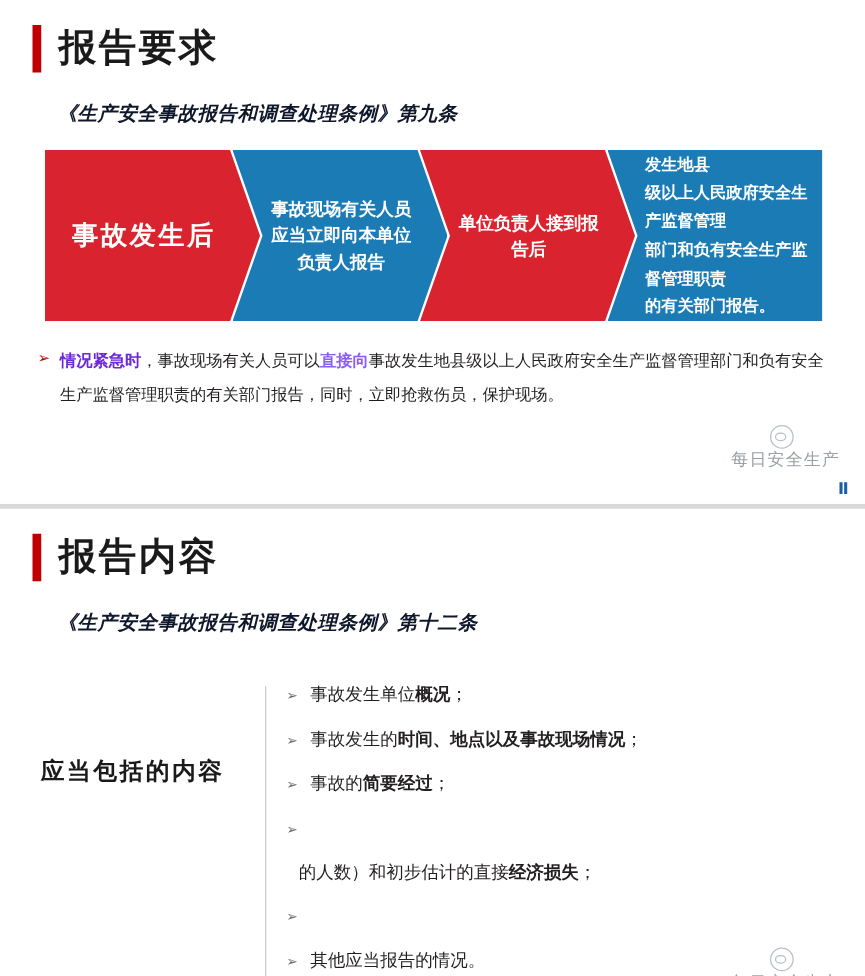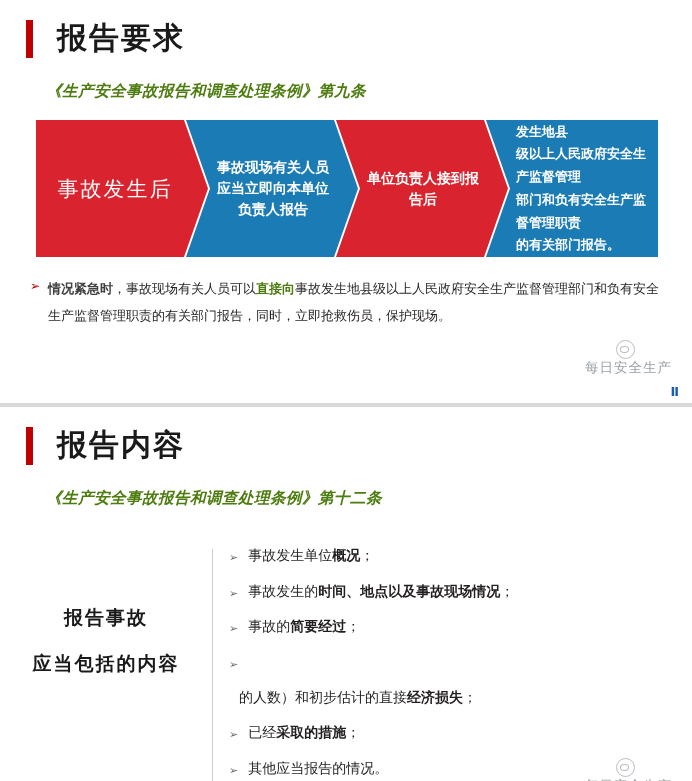--- a/index.html
+++ b/index.html
@@ -27,42 +27,41 @@
     height: 4px;
     background: #d9d9d9;
     width: 100%;
   }
 
   
   .title-row {
     display: flex;
     align-items: center;
     margin: 18px 0 0 26px;
-    gap: 10px;
   }
   .title-bar {
     width: 7px;
     height: 38px;
     background: #c00000;
     margin-right: 14px;
   }
   .title-text {
     font-family: "DejaVu Sans", "Liberation Sans", sans-serif;
     font-size: 30px;
     font-weight: bold;
     letter-spacing: 2px;
     color: #1a1a1a;
   }
 
   .subtitle {
     margin: 22px 0 0 46px;
     font-size: 15.5px;
     font-weight: bold;
     font-style: italic;
-    color: #4d7c0f;
+    color: #0f172a;
     letter-spacing: 0.5px;
   }
 
   
   .chevron-wrap {
     margin: 18px 0 0 36px;
     width: 622px;
     height: 137px;
     position: relative;
   }
@@ -80,21 +79,21 @@
   .chev-inner {
     padding: 0 8px;
     line-height: 1.5;
   }
   .c1 {
     left: 0; width: 172px;
     background: #d9232e;
     clip-path: polygon(0 0, 148px 0, 172px 50%, 148px 100%, 0 100%);
   }
   .c1 .chev-inner {
-    font-size: 21px; font-weight: normal; letter-spacing: 2px;
+    font-size: 21px; font-weight: bold; letter-spacing: 2px;
     padding-right: 22px;
   }
   .c2 {
     left: 150px; width: 172px;
     background: #1b7bb5;
     clip-path: polygon(0 0, 148px 0, 172px 50%, 148px 100%, 0 100%, 24px 50%);
   }
   .c2 .chev-inner { font-size: 14px; font-weight: bold; padding: 0 24px 0 26px; }
   .c3 {
     left: 300px; width: 172px;
@@ -126,22 +125,22 @@
     color: #c00000;
     font-size: 12px;
     margin: 4px 8px 0 0;
     flex: 0 0 auto;
   }
   .para-text {
     font-size: 13px;
     line-height: 2.1;
     color: #231f20;
   }
-  .em-red { color: #404040; font-weight: bold; }
-  .em-bold { font-weight: bold; color: #4d7c0f; }
+  .em-red { color: #6d28d9; font-weight: bold; }
+  .em-bold { font-weight: bold; color: #8b5cf6; }
 
   
   .footer-logo {
     position: absolute;
     right: 20px;
     bottom: 26px;
     display: flex;
     align-items: center;
     color: #9aa0a6;
     font-size: 14px;
@@ -264,21 +263,20 @@
 
     <div class="title-row">
       <div class="title-bar"></div>
       <div class="title-text">报告内容</div>
     </div>
 
     <div class="subtitle">《生产安全事故报告和调查处理条例》第十二条</div>
 
     <div class="content-2">
       <div class="left-label">
-        <div>报告事故</div>
         <div>应当包括的内容</div>
       </div>
       <div class="vline"></div>
       <div class="list-2">
 
         <div class="li">
           <span class="arr">➢</span>
           <span class="li-text"><span>事故发生单位</span><b>概况</b><span>；</span></span>
         </div>
 
@@ -296,21 +294,20 @@
           <span class="arr">➢</span>
         </div>
 
         <div class="li">
           <span class="arr" style="visibility:hidden"></span>
           <span class="li-text"><span>的人数）和初步估计的直接</span><b>经济损失</b><span>；</span></span>
         </div>
 
         <div class="li">
           <span class="arr">➢</span>
-          <span class="li-text"><span>已经</span><b>采取的措施</b><span>；</span></span>
         </div>
 
         <div class="li">
           <span class="arr">➢</span>
           <span class="li-text"><span>其他应当报告的情况。</span><b></b><span></span></span>
         </div>
 
       </div>
     </div>
 

